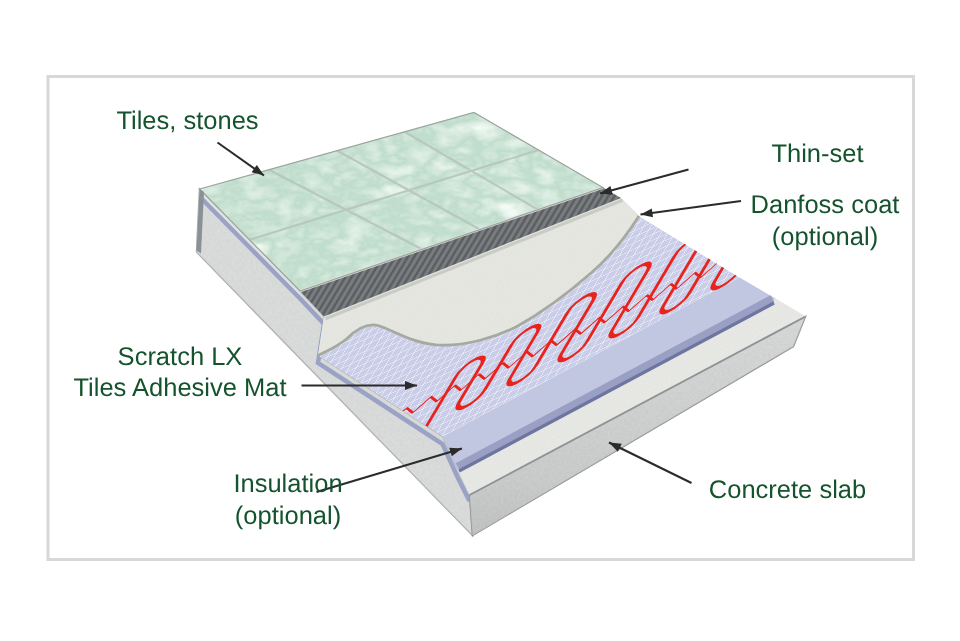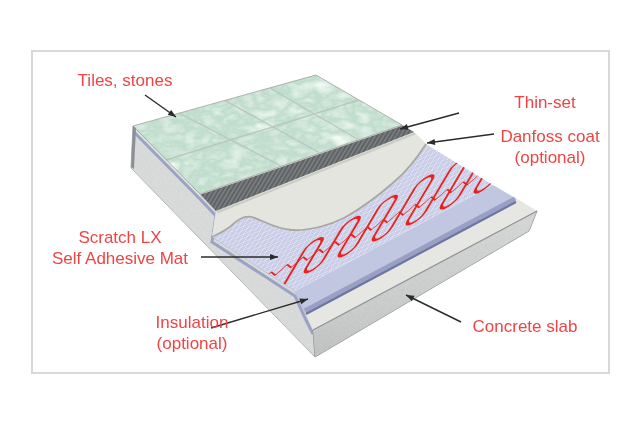--- a/index.html
+++ b/index.html
@@ -1,21 +1,21 @@
 <!DOCTYPE html>
 <html><head>
 <meta charset="utf-8">
 <style>
   html,body{margin:0;padding:0;background:#ffffff;}
   body{width:640px;height:427px;position:relative;overflow:hidden;
        font-family:"Liberation Sans","DejaVu Sans",sans-serif;}
   .frame{position:absolute;left:31px;top:50px;width:579px;height:324px;
          border:2px solid #d8d8d8;background:#ffffff;box-sizing:border-box;}
   .diagram-svg{position:absolute;left:0;top:0;width:640px;height:427px;}
-  .lbl{position:absolute;color:#ef4444;font-size:17px;line-height:21px;
+  .lbl{position:absolute;color:#14532d;font-size:17px;line-height:21px;
        text-align:center;white-space:nowrap;transform:translateX(-50%);}
 </style>
 </head>
 <body>
 
 <div class="frame"></div>
 
 <svg class="diagram-svg" viewBox="0 0 640 427" xmlns="http://www.w3.org/2000/svg">
   <defs>
     <clipPath id="clipTiles">
@@ -197,21 +197,21 @@
 </div>
 <div class="lbl" style="left:501px;top:92px;margin-left:44px;">
   <span>Thin-set</span>
 </div>
 <div class="lbl" style="left:550px;top:126px;">
   <div>Danfoss coat</div>
   <div>(optional)</div>
 </div>
 <div class="lbl" style="left:120px;top:227px;">
   <div>Scratch LX</div>
-  <div>Self Adhesive Mat</div>
+  <div>Tiles Adhesive Mat</div>
 </div>
 <div class="lbl" style="left:154px;top:312px;margin-left:38px;">
   <div>Insulation</div>
   <div>(optional)</div>
 </div>
 <div class="lbl" style="left:525px;top:316px;text-align:right;">
   <span>Concrete slab</span>
 </div>
 
 </body></html>

